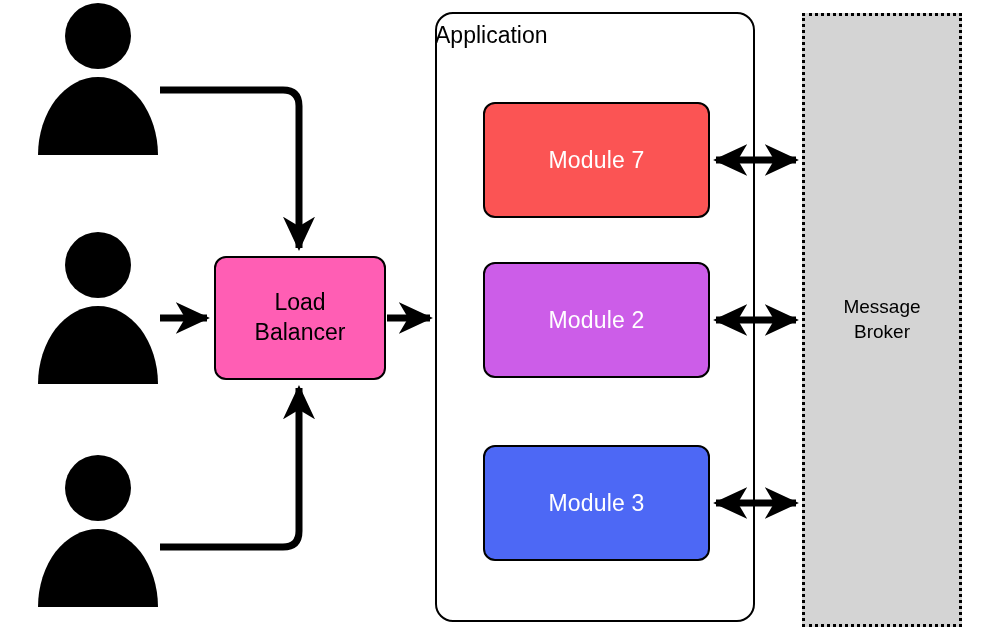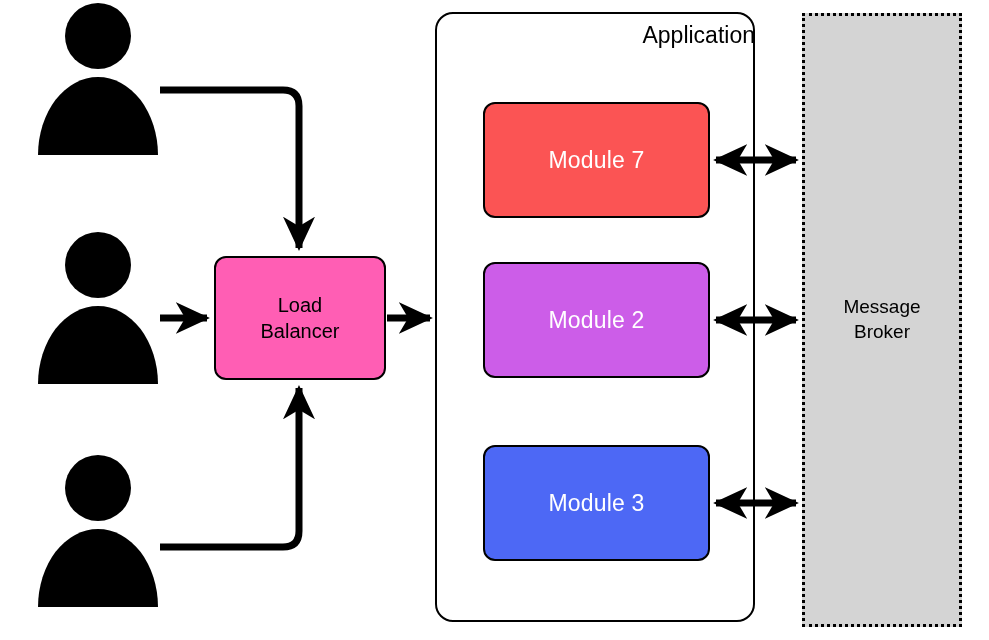--- a/index.html
+++ b/index.html
@@ -41,33 +41,33 @@
     border-radius: 12px;
     color: #ffffff;
     font-size: 23px;
     line-height: 1.25;
     letter-spacing: 0.2px;
   }
   .lb-box {
     border: 2px solid #000000;
     border-radius: 12px;
     color: #000000;
-    font-size: 20px;
+    font-size: 23px;
     line-height: 1.3;
   }
   .app-container {
     position: absolute;
     box-sizing: border-box;
     border: 2.5px solid #000000;
     border-radius: 18px;
     background: transparent;
   }
   .app-title {
     position: absolute;
-    text-align: right;
+    text-align: left;
     color: #000000;
     font-size: 23px;
     line-height: 1.2;
     white-space: nowrap;
   }
   .broker-box {
     position: absolute;
     box-sizing: border-box;
     border: 3px dotted #000000;
     display: flex;

